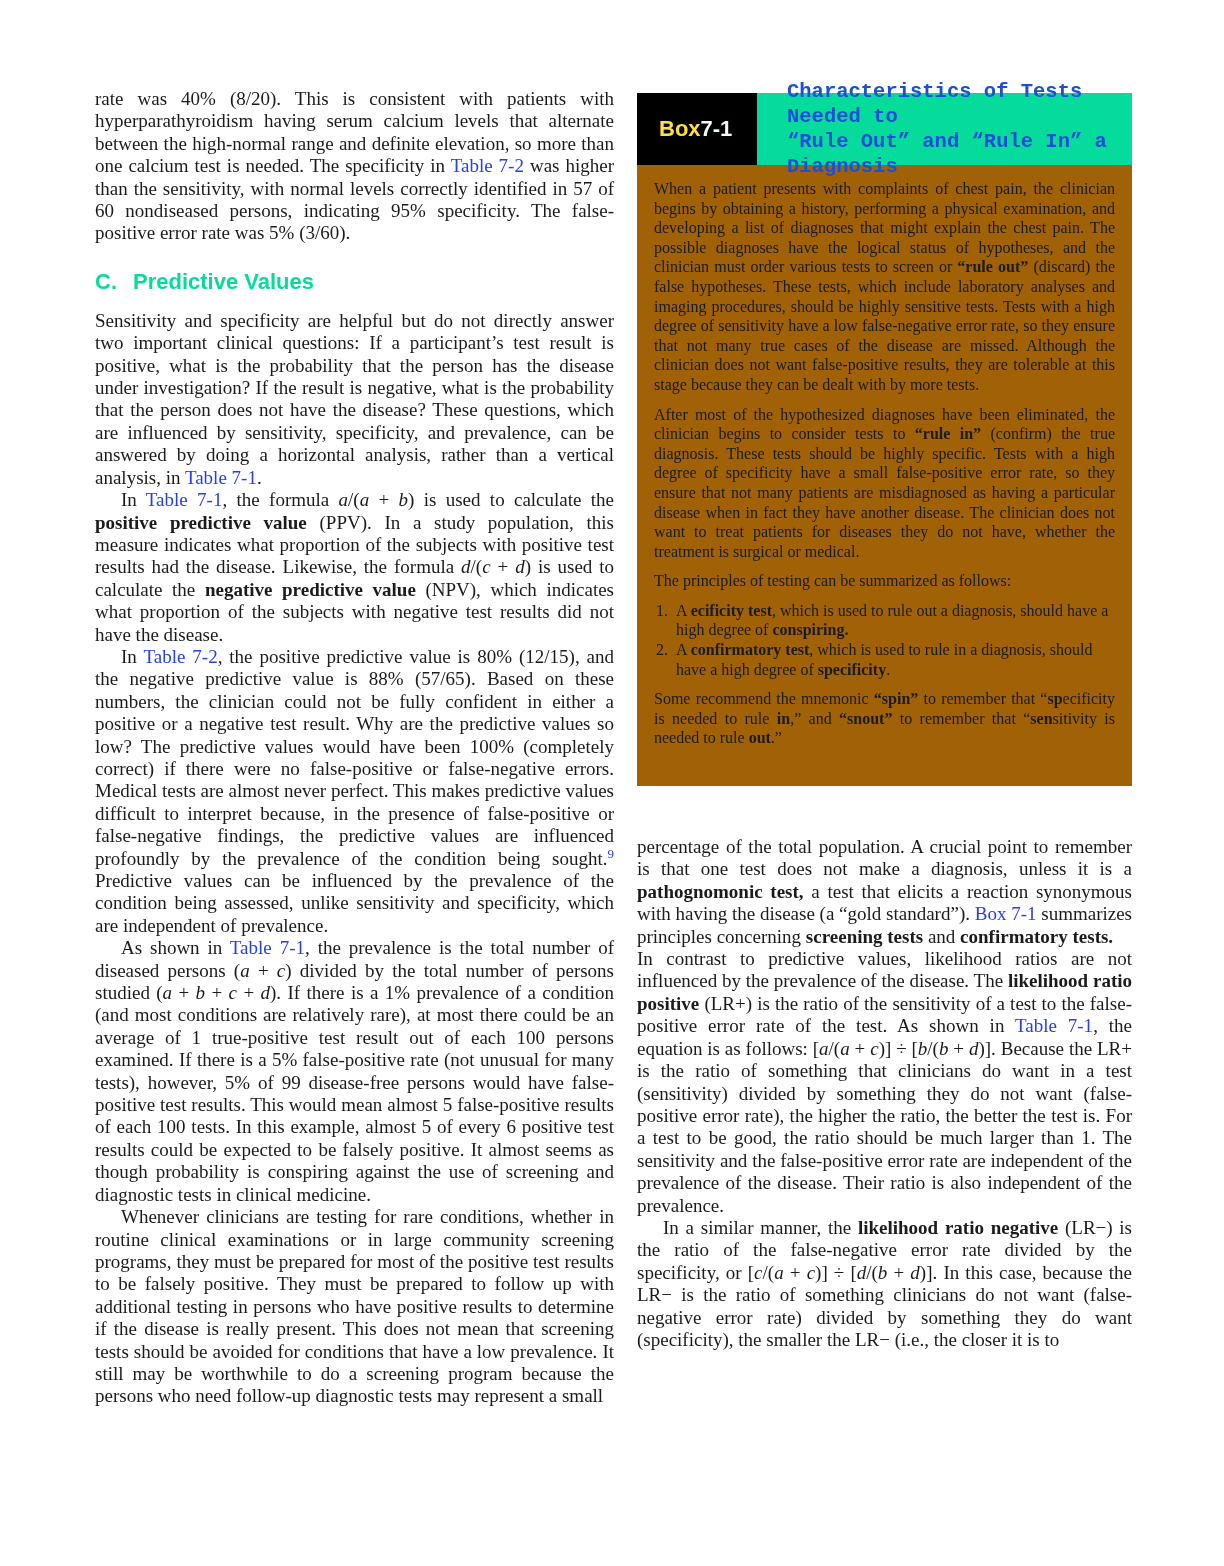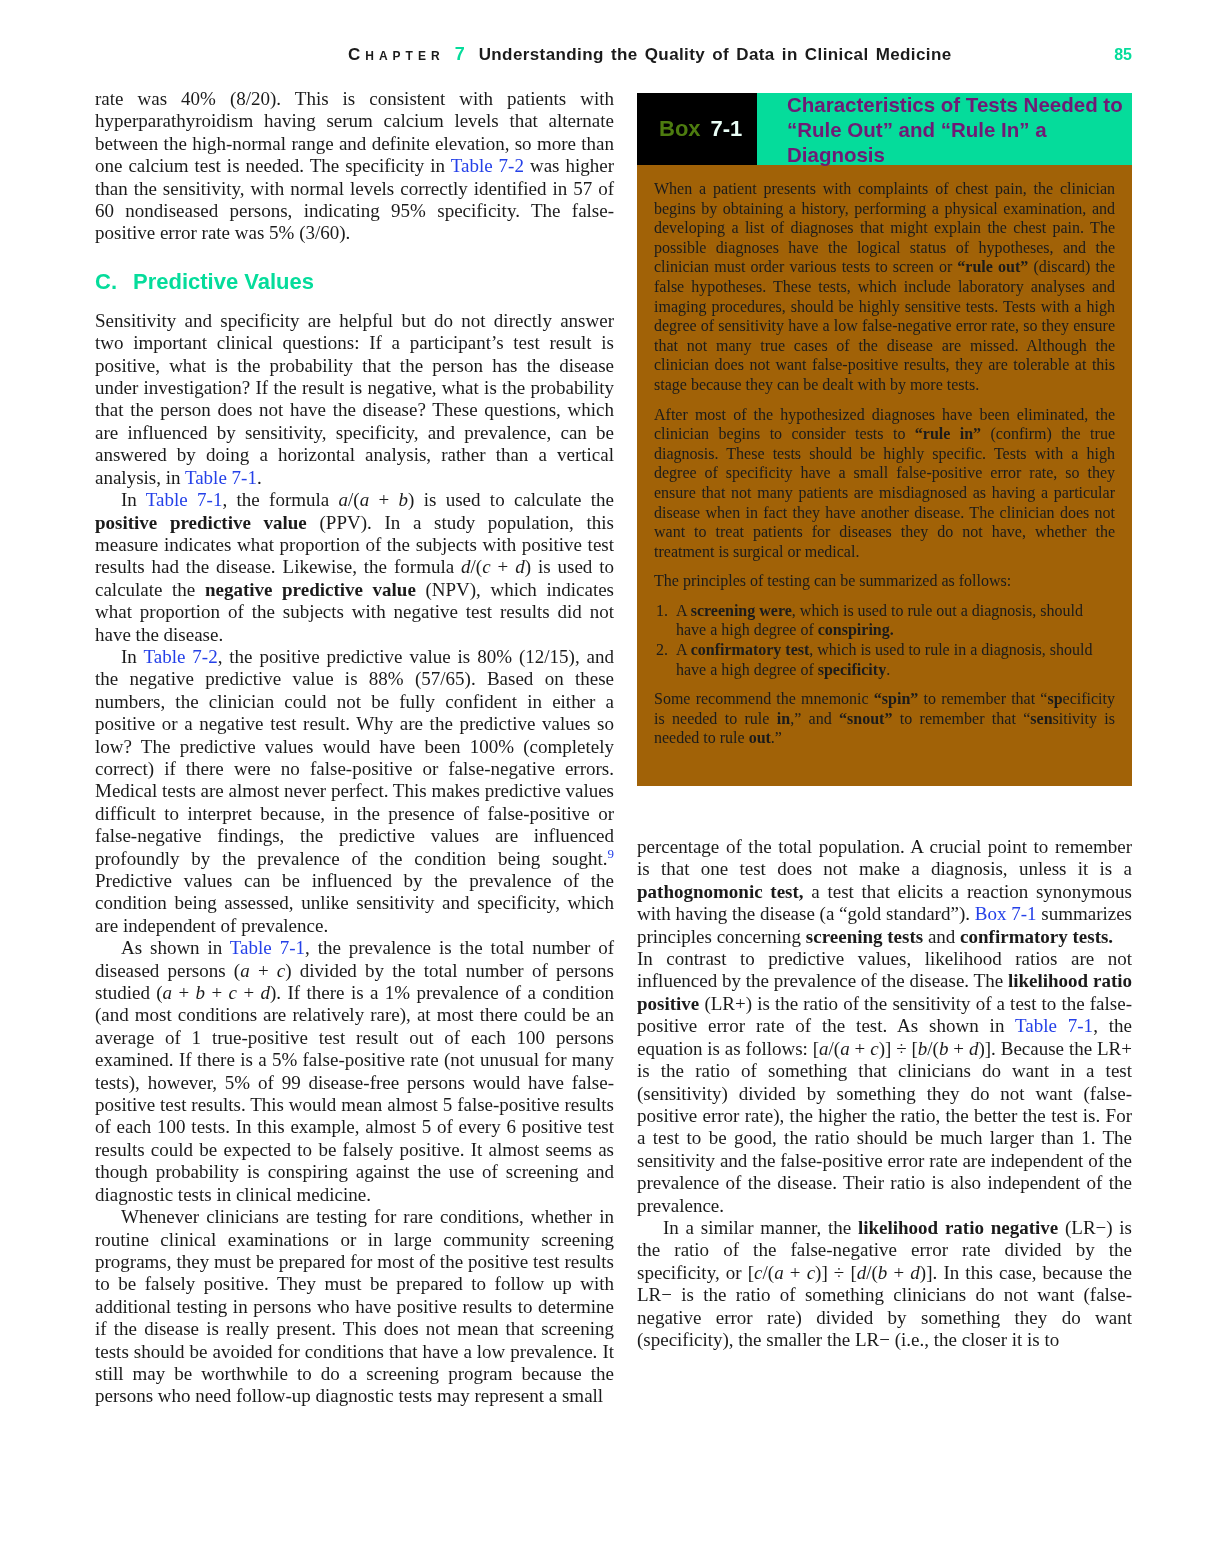--- a/index.html
+++ b/index.html
@@ -33,25 +33,25 @@
   .h-text{white-space:pre-line;}
   .section-c{margin:22px 0 13px 0;}
   .section-d{margin:28px 0 14px 0;}
   
   .box{margin-top:5px;}
   .box-header{display:flex;height:72px;font-family:"Liberation Sans",sans-serif;font-weight:bold;}
   .box-label{
     width:120px;background:#000000;display:flex;align-items:center;
     padding-left:22px;box-sizing:border-box;font-size:22px;
   }
-  .box-label-word{color:#4d7c0f;margin-right:10px;}
+  .box-label-word{color:#fde047;margin-right:0;}
   .box-label-num{color:#EAFFF7;}
   .box-title{
-    flex:1;background:#05DC9B;color:#701a75;display:flex;align-items:center;
-    padding-left:30px;font-size:20.5px;line-height:25px;
+    flex:1;background:#05DC9B;color:#1d4ed8;display:flex;align-items:center;
+    padding-left:30px;font-size:20.5px;line-height:25px;font-family:Liberation Mono, monospace;
   }
   .box-title-text{white-space:pre-line;}
   .box-body{background:#a16207;padding:14px 17px 22px 17px;}
   .box-body p{font-size:16px;line-height:19.6px;margin:0 0 10px 0;text-align:justify;hyphens:auto;}
   .box-body p:last-child{margin-bottom:16px;}
   .box-list{margin:0 0 10px 0;padding:0;list-style:none;}
   .box-li{position:relative;padding-left:22px;font-size:16px;line-height:19.6px;text-align:left;}
   .li-num{position:absolute;left:2px;}
   
   .seg-b{font-weight:bold;}
@@ -59,28 +59,20 @@
   .seg-link{color:#2440E8;}
   .seg-sup{font-size:68%;vertical-align:super;line-height:0;}
   
   .para-percentage{margin-top:50px !important;}
 </style>
 </head>
 <body>
 
 <div class="page">
 
-  <header class="page-header">
-    <div class="chap-block">
-      <span class="chap-word">Chapter</span>
-      <span class="chap-num">7</span>
-      <span class="chap-title">Understanding the Quality of Data in Clinical Medicine</span>
-    </div>
-    <span class="page-num">85</span>
-  </header>
 
   <div class="col col-left">
     <p><span>rate was 40% (8/20). This is consistent with patients with hyperparathyroidism having serum calcium levels that alternate between the high-normal range and definite elevation, so more than one calcium test is needed. The specificity in </span><span class="seg-link">Table 7-2</span><span> was higher than the sensitivity, with normal levels correctly identified in 57 of 60 nondiseased persons, indicating 95% specificity. The false-positive error rate was 5% (3/60).</span></p>
 
     <h2 class="section-heading section-c">
       <span class="h-letter">C.</span><span class="h-text">Predictive Values</span>
     </h2>
 
     <p><span>Sensitivity and specificity are helpful but do not directly answer two important clinical questions: If a participant’s test result is positive, what is the probability that the person has the disease under investigation? If the result is negative, what is the probability that the person does not have the disease? These questions, which are influenced by sensitivity, specificity, and prevalence, can be answered by doing a horizontal analysis, rather than a vertical analysis, in </span><span class="seg-link">Table 7-1</span><span>.</span></p>
     <p class="indent"><span>In </span><span class="seg-link">Table 7-1</span><span>, the formula </span><span class="seg-i">a</span><span>/(</span><span class="seg-i">a</span><span> + </span><span class="seg-i">b</span><span>) is used to calculate the </span><span class="seg-b">positive predictive value</span><span> (PPV). In a study population, this measure indicates what proportion of the subjects with positive test results had the disease. Likewise, the formula </span><span class="seg-i">d</span><span>/(</span><span class="seg-i">c</span><span> + </span><span class="seg-i">d</span><span>) is used to calculate the </span><span class="seg-b">negative predictive value</span><span> (NPV), which indicates what proportion of the subjects with negative test results did not have the disease.</span></p>
@@ -102,21 +94,21 @@
 “Rule Out” and “Rule In” a Diagnosis</span>
         </div>
       </div>
       <div class="box-body">
         <p><span>When a patient presents with complaints of chest pain, the clinician begins by obtaining a history, performing a physical examination, and developing a list of diagnoses that might explain the chest pain. The possible diagnoses have the logical status of hypotheses, and the clinician must order various tests to screen or </span><span class="seg-b">“rule out”</span><span> (discard) the false hypotheses. These tests, which include laboratory analyses and imaging procedures, should be highly sensitive tests. Tests with a high degree of sensitivity have a low false-negative error rate, so they ensure that not many true cases of the disease are missed. Although the clinician does not want false-positive results, they are tolerable at this stage because they can be dealt with by more tests.</span></p>
         <p><span>After most of the hypothesized diagnoses have been eliminated, the clinician begins to consider tests to </span><span class="seg-b">“rule in”</span><span> (confirm) the true diagnosis. These tests should be highly specific. Tests with a high degree of specificity have a small false-positive error rate, so they ensure that not many patients are misdiagnosed as having a particular disease when in fact they have another disease. The clinician does not want to treat patients for diseases they do not have, whether the treatment is surgical or medical.</span></p>
         <p><span>The principles of testing can be summarized as follows:</span></p>
         <ol class="box-list">
           <li class="box-li">
             <span class="li-num">1.</span>
-            <span><span>A </span><span class="seg-b">screening were</span><span>, which is used to rule out a diagnosis, should have a high degree of </span><span class="seg-b">conspiring.</span></span>
+            <span><span>A </span><span class="seg-b">ecificity test</span><span>, which is used to rule out a diagnosis, should have a high degree of </span><span class="seg-b">conspiring.</span></span>
           </li>
           <li class="box-li">
             <span class="li-num">2.</span>
             <span><span>A </span><span class="seg-b">confirmatory test</span><span>, which is used to rule in a diagnosis, should have a high degree of </span><span class="seg-b">specificity</span><span>.</span></span>
           </li>
         </ol>
         <p><span>Some recommend the mnemonic </span><span class="seg-b">“spin”</span><span> to remember that “</span><span class="seg-b">sp</span><span>ecificity is needed to rule </span><span class="seg-b">in</span><span>,” and </span><span class="seg-b">“snout”</span><span> to remember that “</span><span class="seg-b">sen</span><span>sitivity is needed to rule </span><span class="seg-b">out</span><span>.”</span></p>
       </div>
     </div>
 

